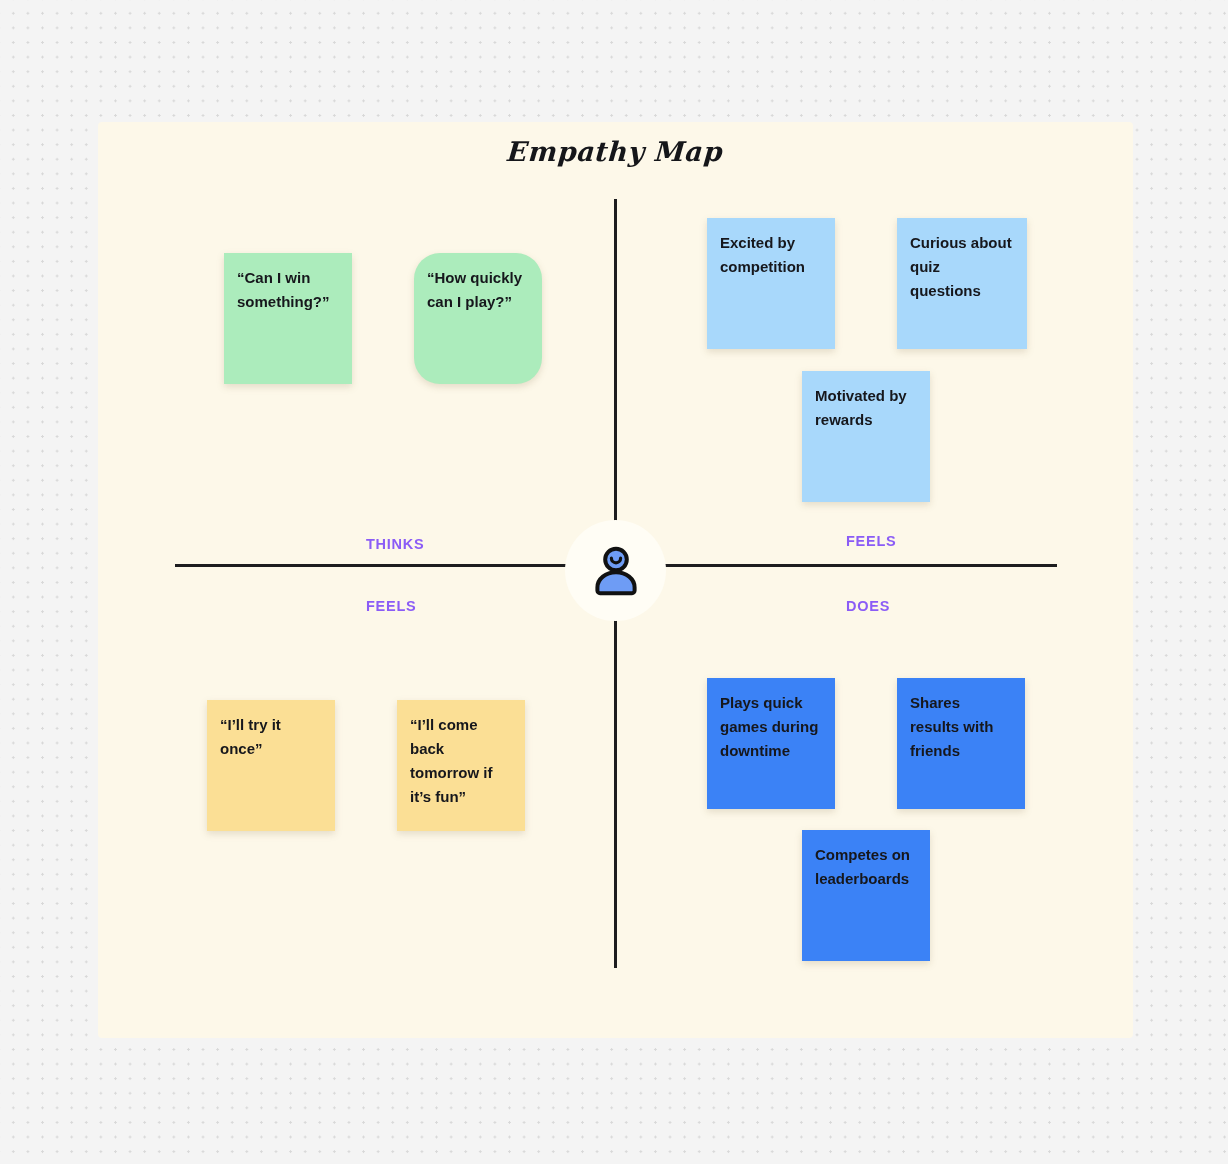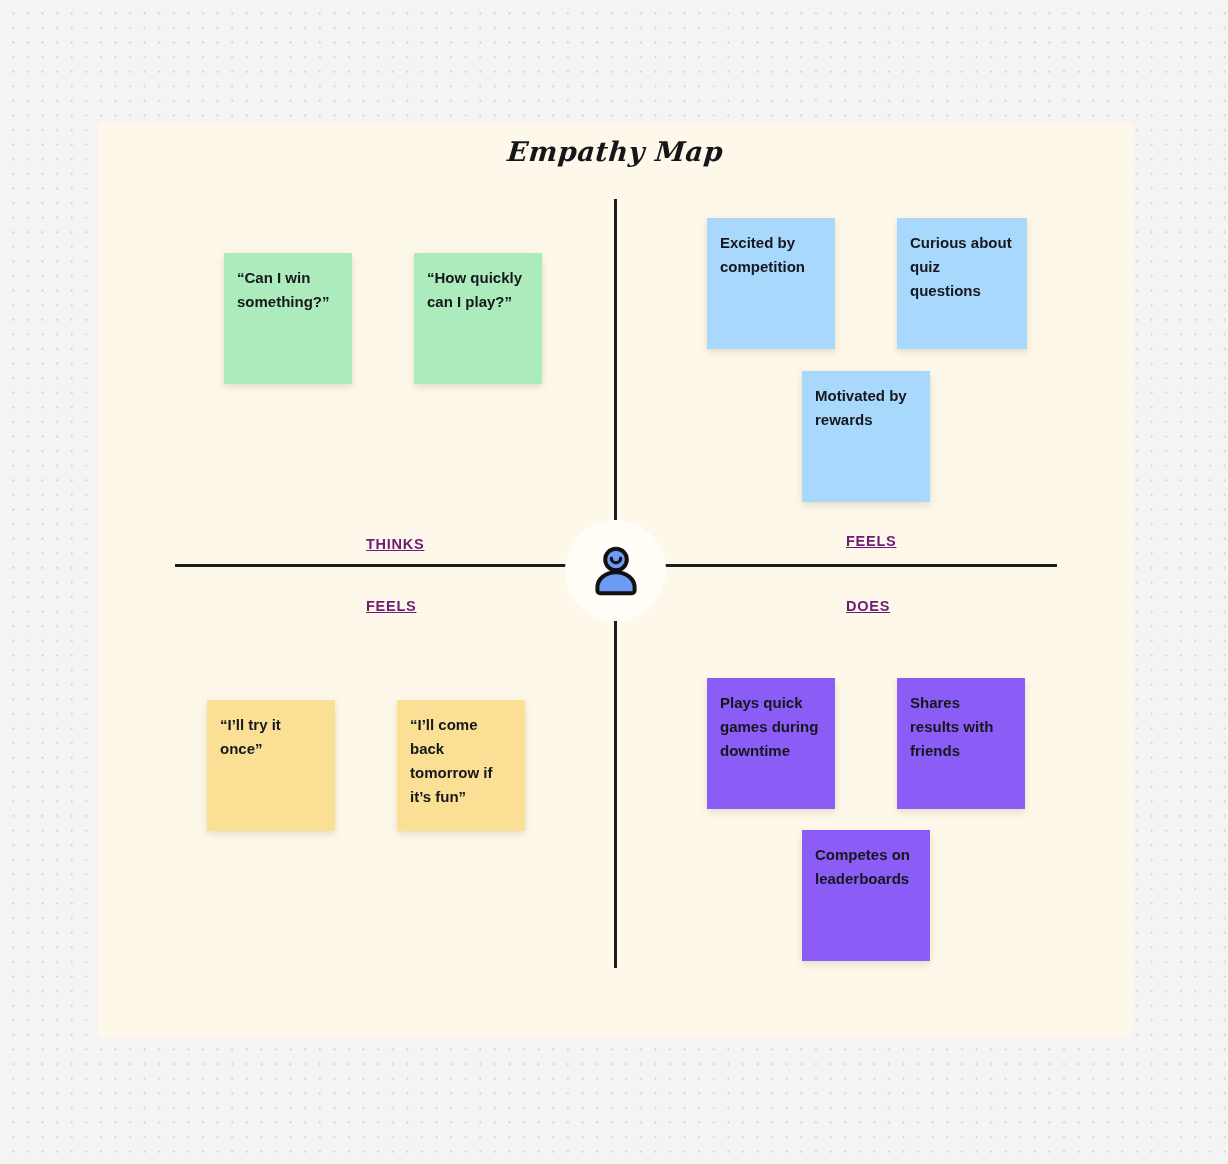--- a/index.html
+++ b/index.html
@@ -78,23 +78,22 @@
     justify-content: center;
   }
   #center-avatar svg { display: block; }
 
   
   .quad-label {
     position: absolute;
     font-size: 14.5px;
     font-weight: 700;
     letter-spacing: 0.75px;
-    color: #701a75;
+    color: #8b5cf6;
     white-space: nowrap;
-    text-decoration: underline;
   }
   #label-thinks { left: 268px; top: 414px; }
   #label-feels  { left: 748px; top: 411px; }
   #label-says   { left: 268px; top: 476px; }
   #label-does   { left: 748px; top: 476px; }
 
   
   .note {
     position: absolute;
     width: 128px;
@@ -104,25 +103,25 @@
     font-size: 15px;
     font-weight: 700;
     line-height: 1.6;
     color: #16171c;
     box-shadow: 0 3px 7px rgba(140,125,85,0.22);
     overflow: hidden;
   }
   .note-green  { background: #acecbc; margin-left: 17px; }
   .note-blue   { background: #a8d8fb; }
   .note-yellow { background: #fbdf95; }
-  .note-purple { background: #8b5cf6; }
+  .note-purple { background: #3b82f6; }
 
   
   #note-thinks-1 { left: 109px; top: 131px; }
-  #note-thinks-2 { left: 299px; top: 131px; }
+  #note-thinks-2 { left: 299px; top: 131px; border-radius: 26px; }
   
   #note-feels-1  { left: 609px; top: 96px; }
   #note-feels-2  { left: 799px; top: 96px; width: 130px; }
   #note-feels-3  { left: 704px; top: 249px; }
   
   #note-says-1   { left: 109px; top: 578px; }
   #note-says-2   { left: 299px; top: 578px; }
   
   #note-does-1   { left: 609px; top: 556px; }
   #note-does-2   { left: 799px; top: 556px; width: 128px; }

